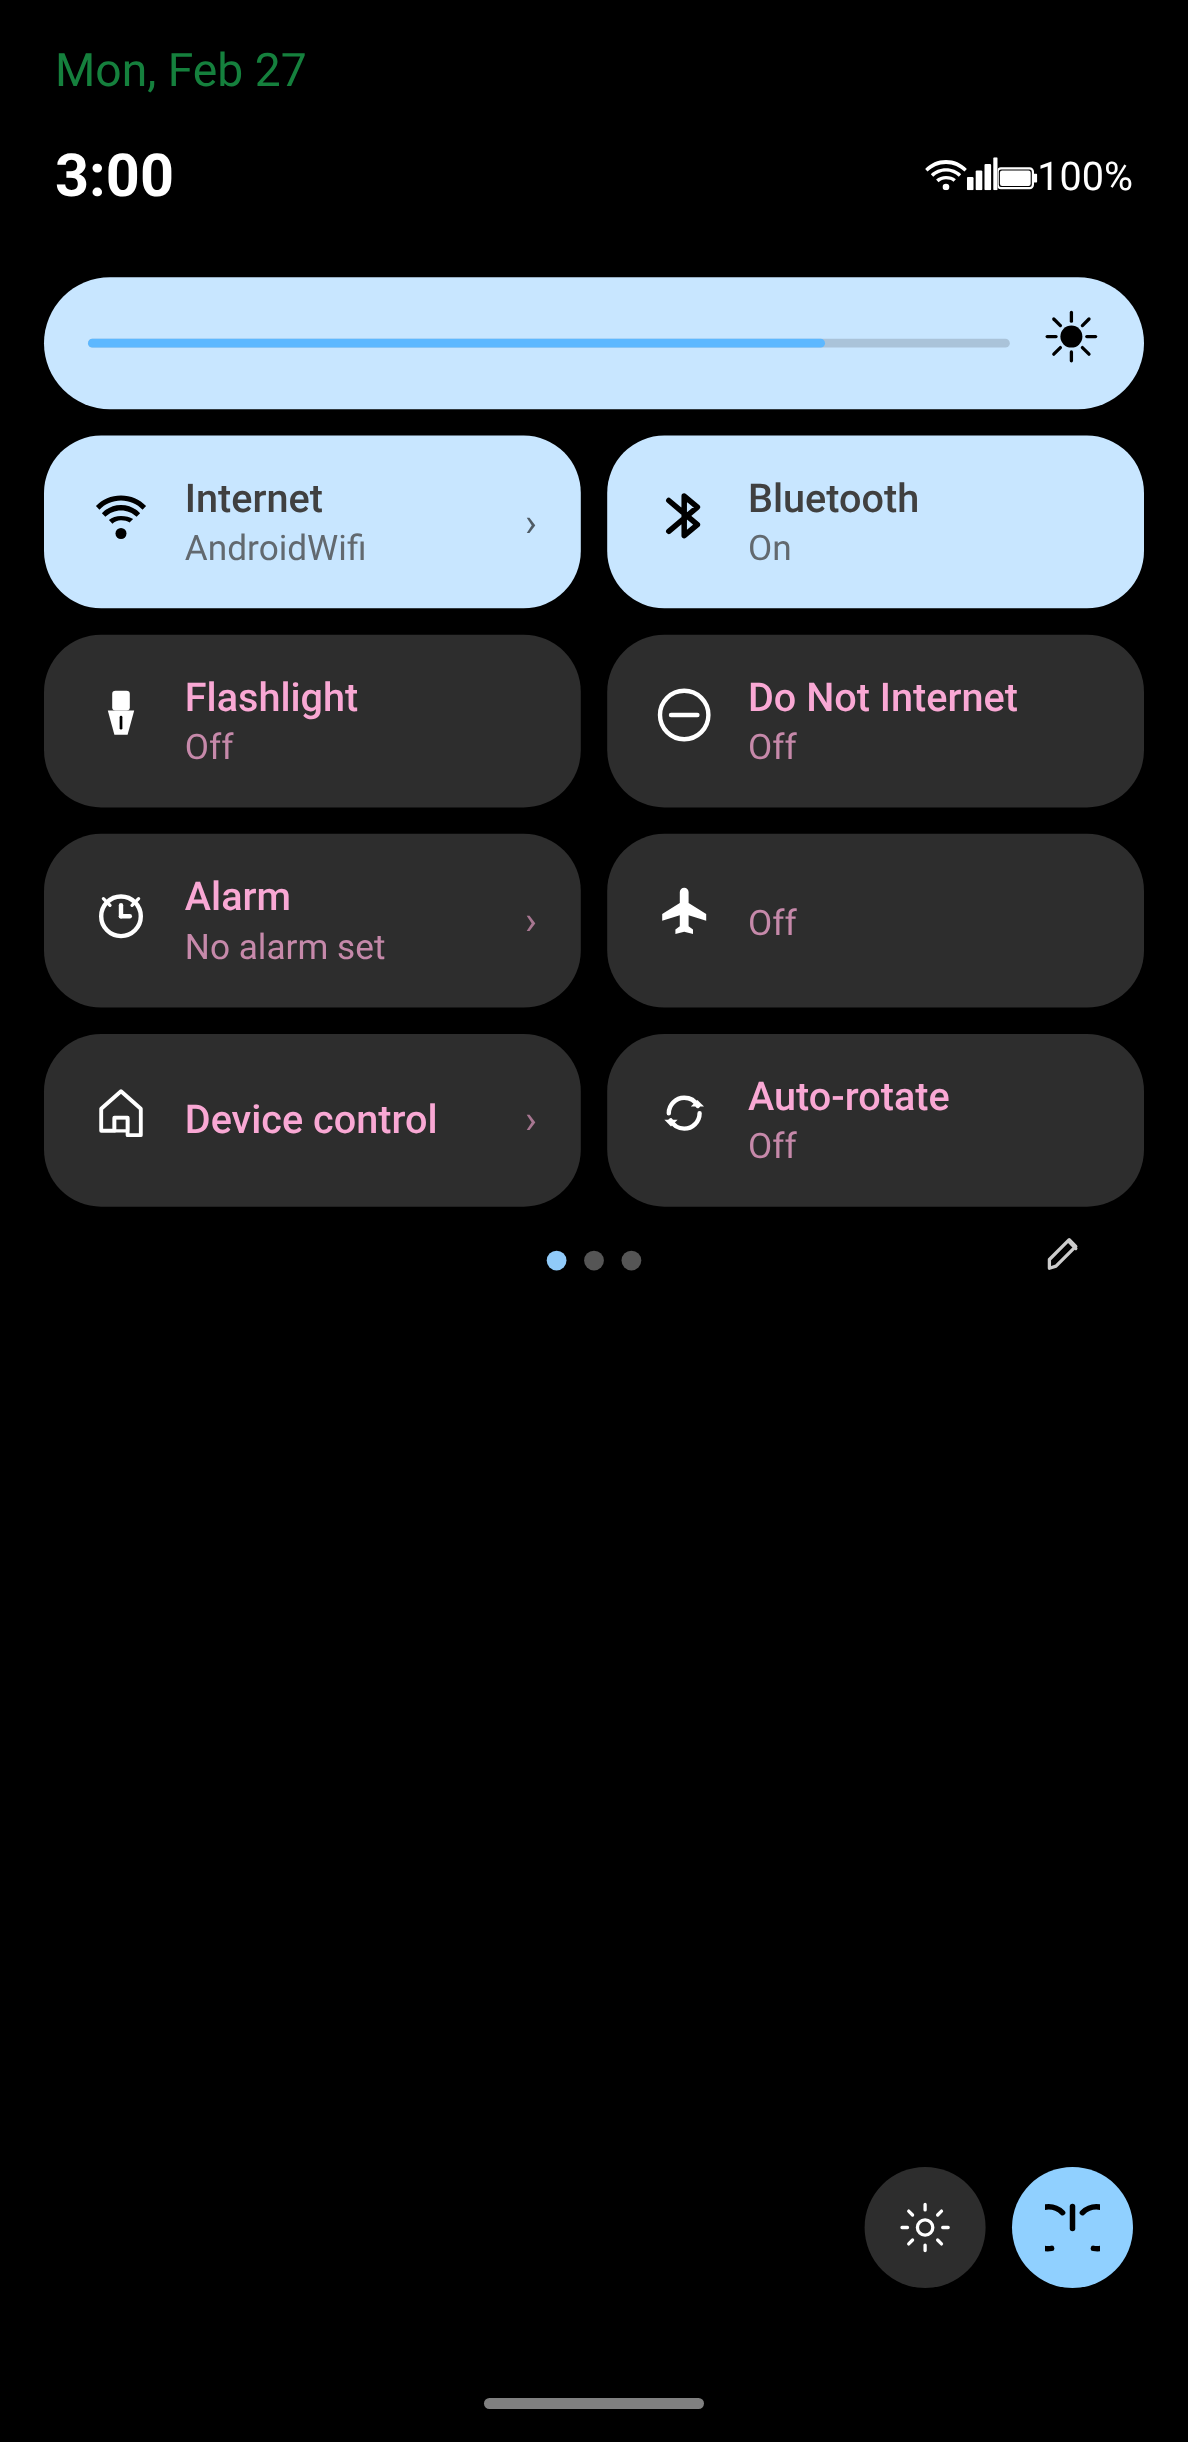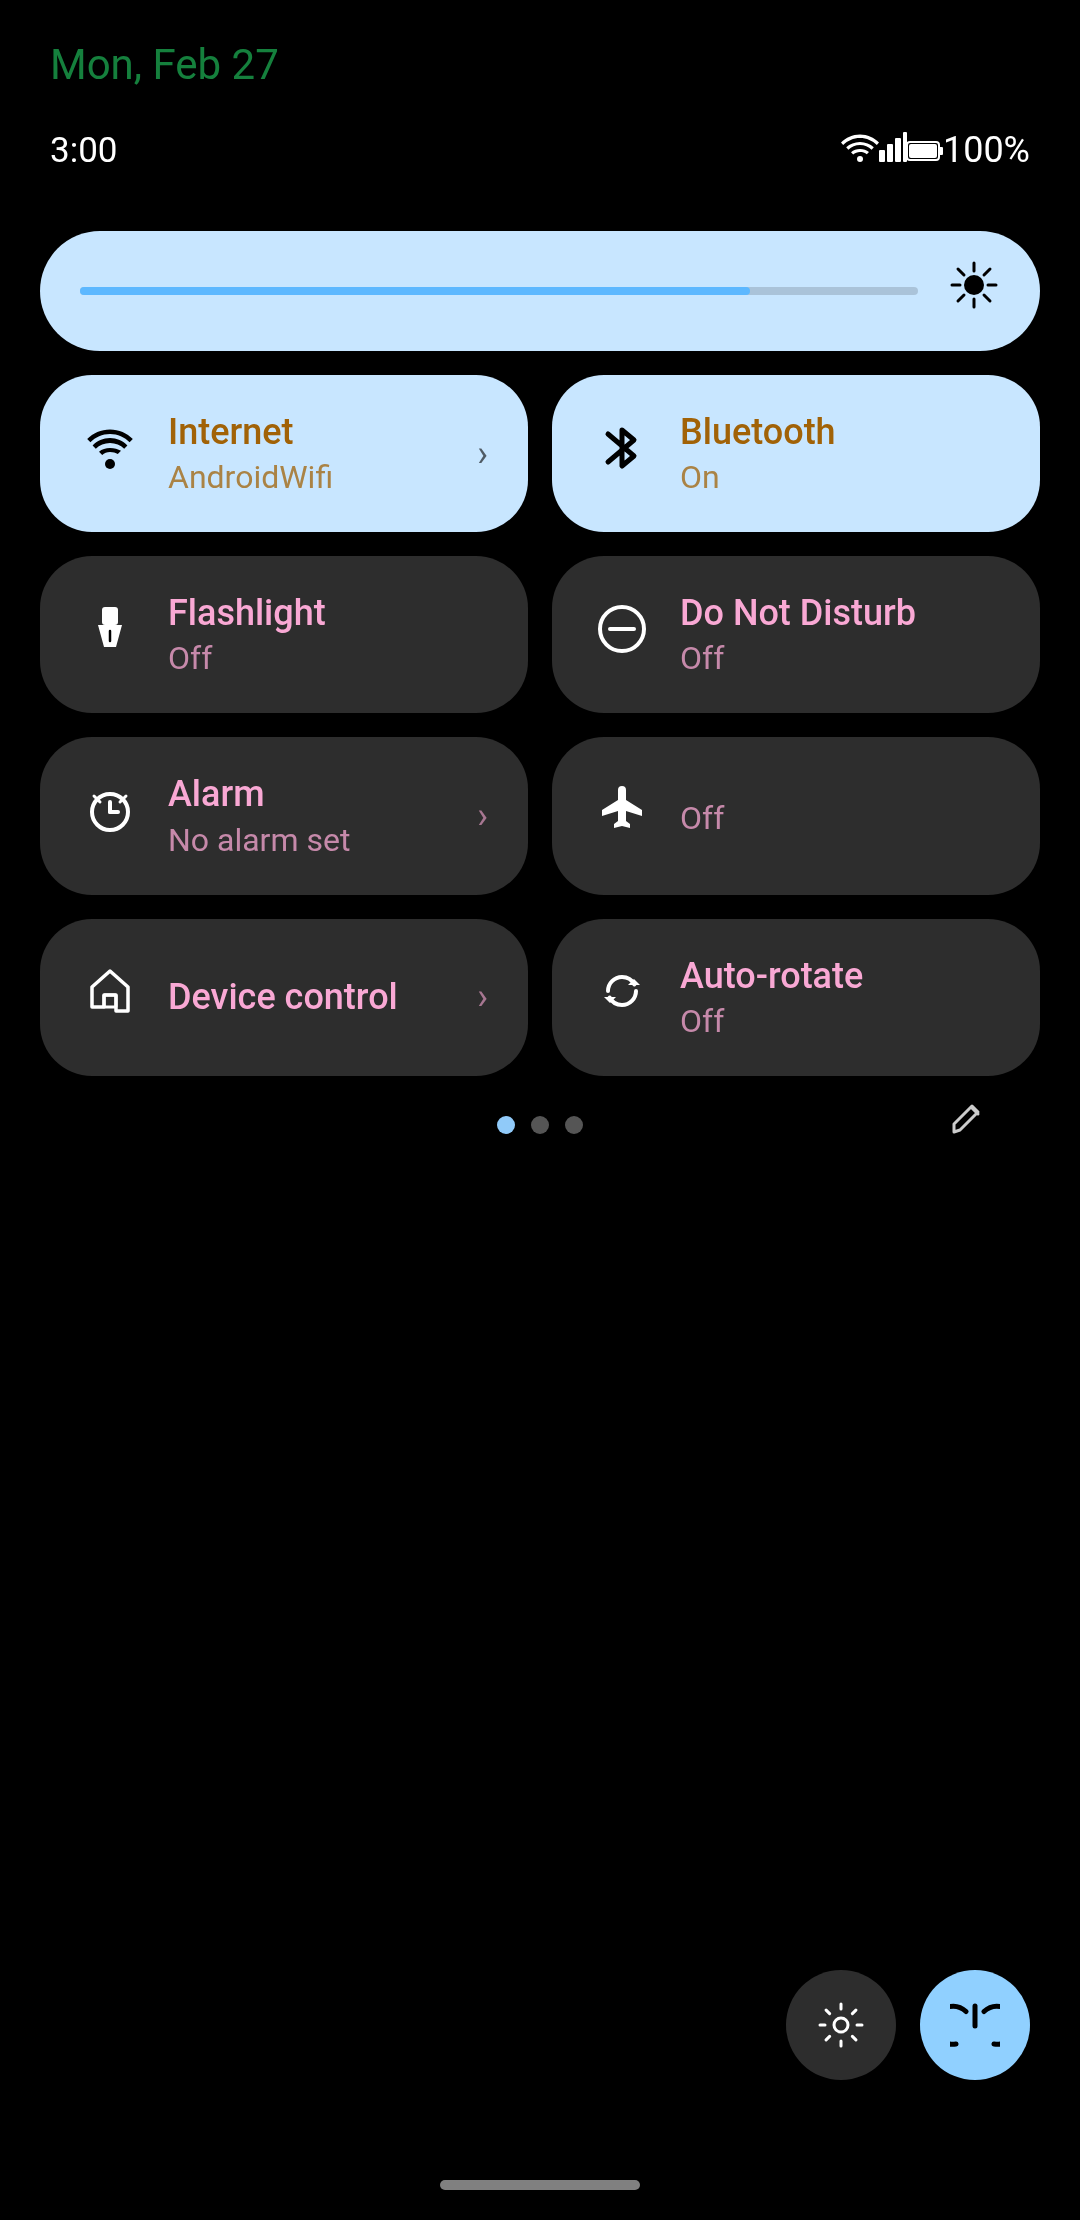--- a/index.html
+++ b/index.html
@@ -30,22 +30,22 @@
     }
 
     .time-row {
       display: flex;
       justify-content: space-between;
       align-items: center;
       padding: 20px 50px 40px;
     }
 
     .time-text {
-      font-size: 35px;
-      font-weight: 400;
+      font-size: 54px;
+      font-weight: 700;
     }
 
     .status-icons {
       display: flex;
       align-items: center;
       font-size: 36px;
     }
 
     .battery-text {
       font-size: 36px;
@@ -132,21 +132,21 @@
 
     .tile-subtitle {
       font-size: 32px;
       font-weight: 400;
       opacity: 0.75;
       margin-top: 4px;
     }
 
     .tile-active .tile-title,
     .tile-active .tile-subtitle {
-      color: #a16207;
+      color: #404040;
     }
 
     .tile-arrow {
       font-size: 36px;
       opacity: 0.6;
     }
 
     
     .page-indicators {
       display: flex;
@@ -331,21 +331,21 @@
     </div>
 
     <div class="tile tile-inactive">
       <span class="tile-icon">
         <svg width="52" height="52" viewBox="0 0 52 52" fill="none">
           <circle cx="26" cy="26" r="22" stroke="white" stroke-width="4"></circle>
           <line x1="14" y1="26" x2="38" y2="26" stroke="white" stroke-width="4" stroke-linecap="round"></line>
         </svg>
       </span>
       <div class="tile-text">
-        <div class="tile-title">Do Not Disturb</div>
+        <div class="tile-title">Do Not Internet</div>
         <div class="tile-subtitle">Off</div>
       </div>
     </div>
 
     <div class="tile tile-inactive">
       <span class="tile-icon">
         <svg width="52" height="52" viewBox="0 0 52 52" fill="none">
           <circle cx="26" cy="28" r="18" stroke="white" stroke-width="4"></circle>
           <line x1="26" y1="28" x2="26" y2="18" stroke="white" stroke-width="4" stroke-linecap="round"></line>
           <line x1="26" y1="28" x2="34" y2="28" stroke="white" stroke-width="4" stroke-linecap="round"></line>

